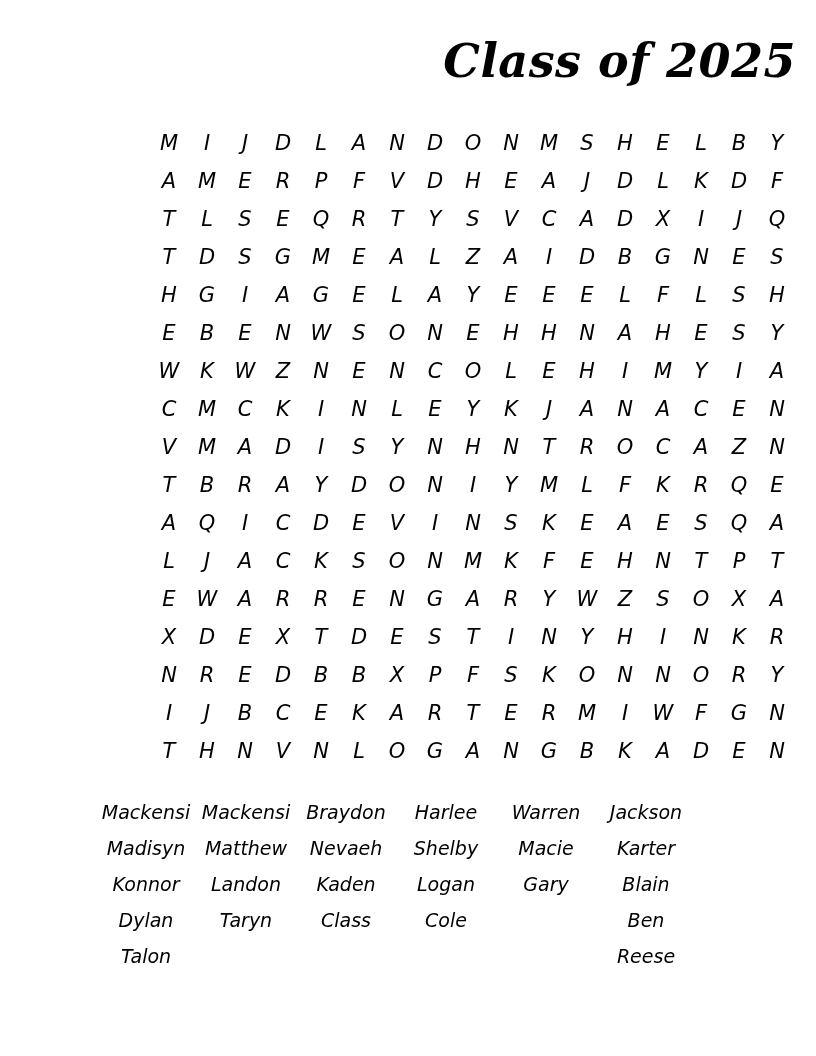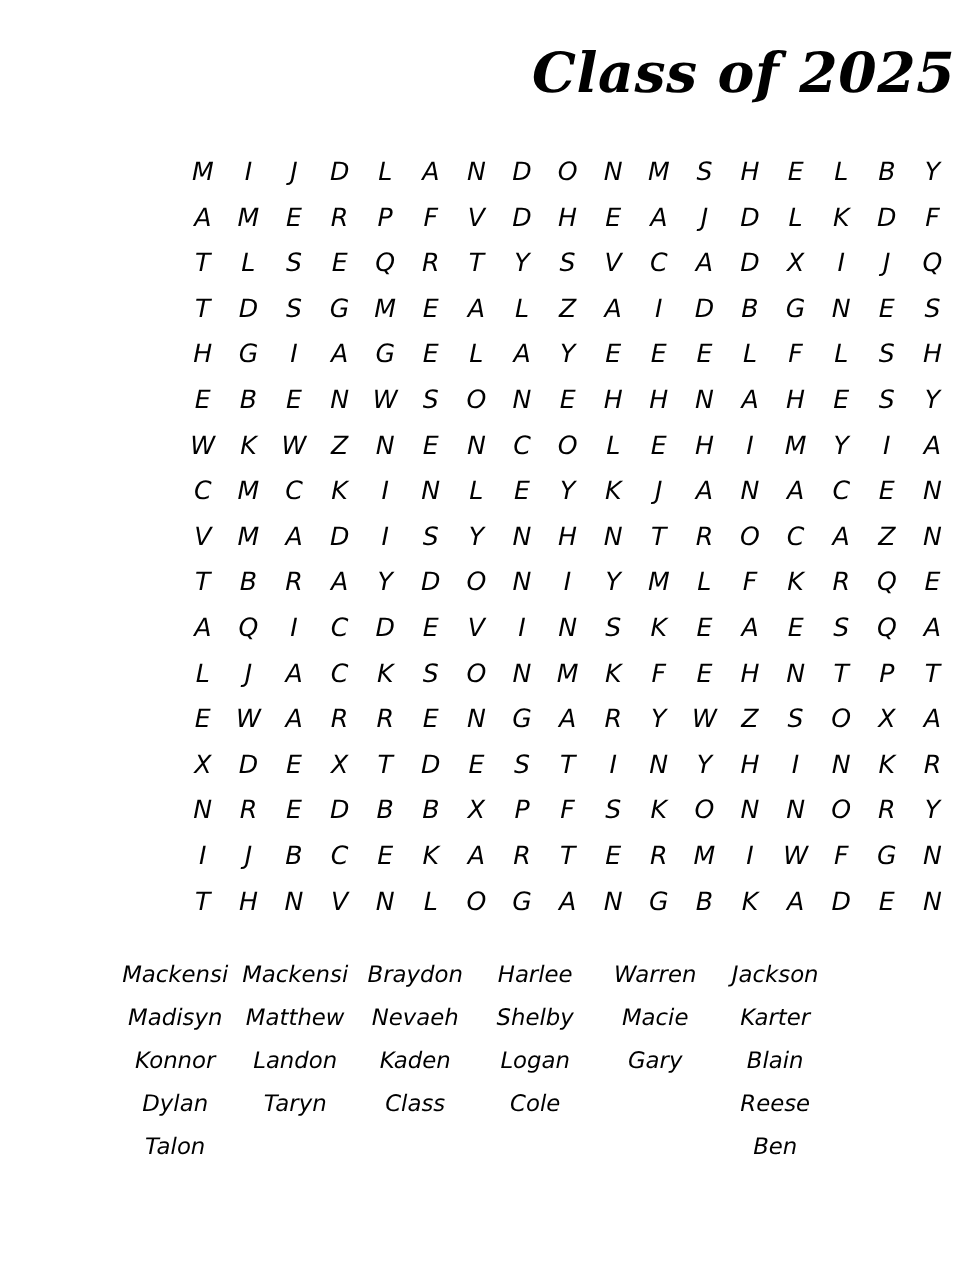--- a/index.html
+++ b/index.html
@@ -399,18 +399,18 @@
       </div>
       <div class="wordcol">
         <div class="word">Warren</div>
         <div class="word">Macie</div>
         <div class="word">Gary</div>
       </div>
       <div class="wordcol">
         <div class="word">Jackson</div>
         <div class="word">Karter</div>
         <div class="word">Blain</div>
+        <div class="word">Ben</div>
         <div class="word">Reese</div>
-        <div class="word">Ben</div>
       </div>
     </div>
 
 </div>
 
 </body></html>

